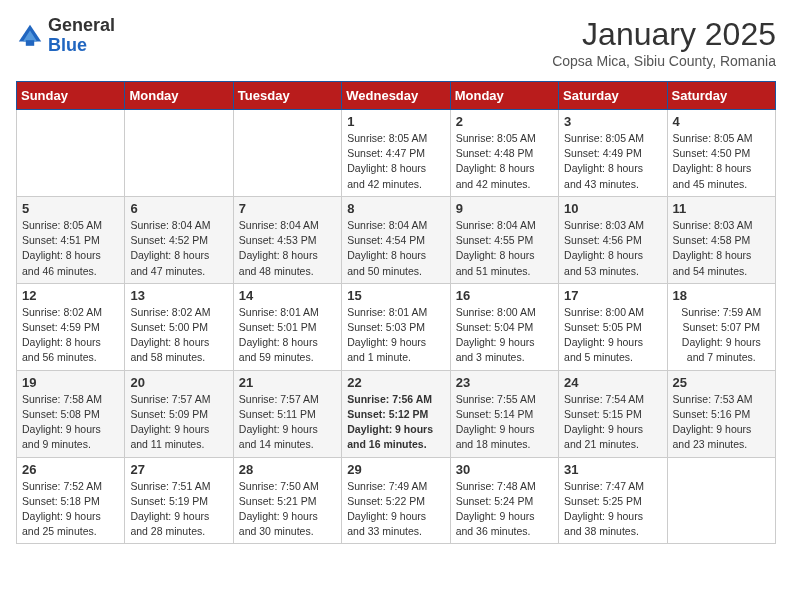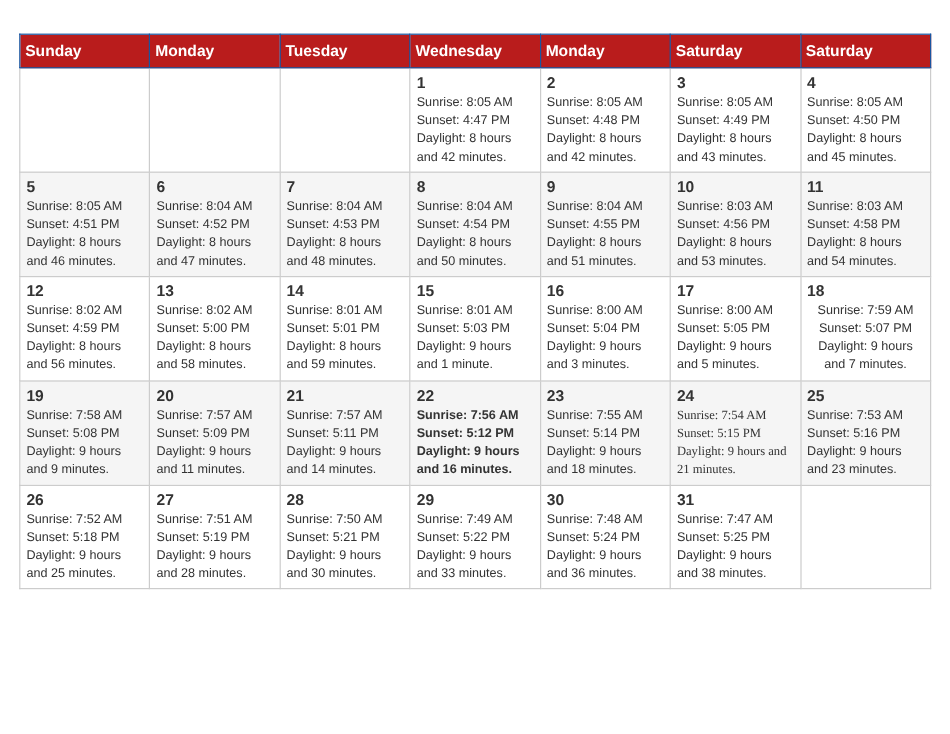--- a/index.html
+++ b/index.html
@@ -83,20 +83,35 @@
       color: #333;
     }
     .empty-cell {
       background: #f9f9f9;
     }
   </style>
 </head>
 <body>
 
 <div class="header">
+  <div class="logo">
+    <svg class="logo-icon" viewBox="0 0 40 40" xmlns="http://www.w3.org/2000/svg">
+      <polygon points="20,4 36,28 4,28" fill="#2166c0"></polygon>
+      <polygon points="20,12 30,28 10,28" fill="#5599dd"></polygon>
+      <rect x="14" y="26" width="12" height="8" fill="#2166c0"></rect>
+    </svg>
+    <div class="logo-text">
+      <div class="logo-general">General</div>
+      <div class="logo-blue">Blue</div>
+    </div>
+  </div>
+  <div class="title-block">
+    <div class="month-title">January 2025</div>
+    <div class="subtitle">Copsa Mica, Sibiu County, Romania</div>
+  </div>
 </div>
 
 <table class="calendar">
   <thead>
     <tr>
     <th>Sunday</th>
         <th>Monday</th>
         <th>Tuesday</th>
         <th>Wednesday</th>
         <th>Monday</th>
@@ -248,21 +263,21 @@
 Daylight: 9 hours and 16 minutes.</div>
         </td>
         <td>
           <span class="day-number">23</span>
           <div class="day-info" style="white-space: pre-line;">Sunrise: 7:55 AM
 Sunset: 5:14 PM
 Daylight: 9 hours and 18 minutes.</div>
         </td>
         <td>
           <span class="day-number">24</span>
-          <div class="day-info" style="white-space: pre-line; font-family: Liberation Serif, serif;">Sunrise: 7:54 AM
+          <div class="day-info" style="white-space: pre-line;">Sunrise: 7:54 AM
 Sunset: 5:15 PM
 Daylight: 9 hours and 21 minutes.</div>
         </td>
         <td>
           <span class="day-number">25</span>
           <div class="day-info" style="white-space: pre-line;">Sunrise: 7:53 AM
 Sunset: 5:16 PM
 Daylight: 9 hours and 23 minutes.</div>
         </td>
       </tr>

